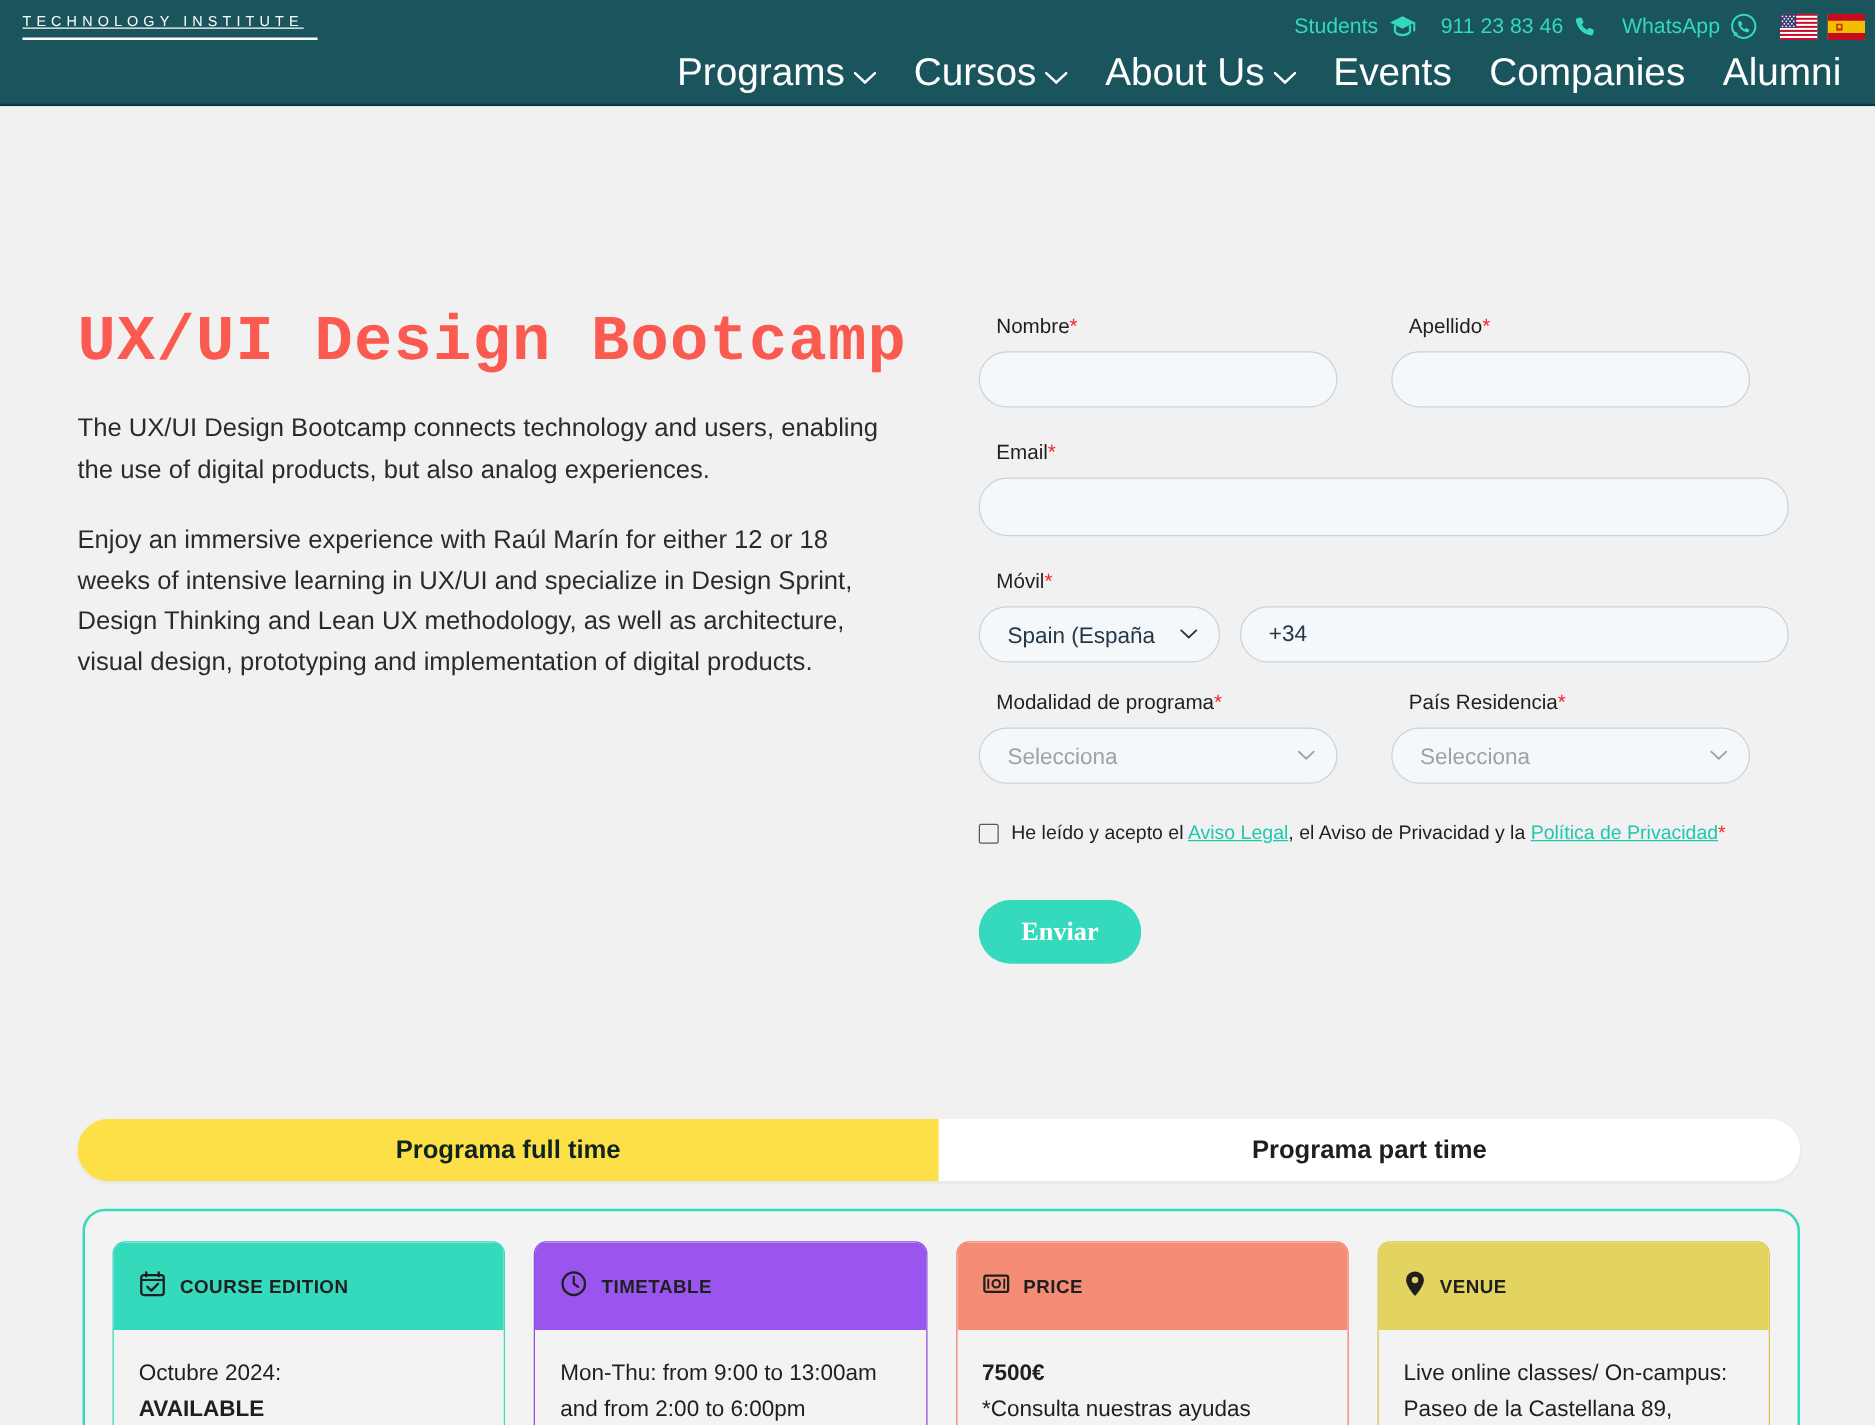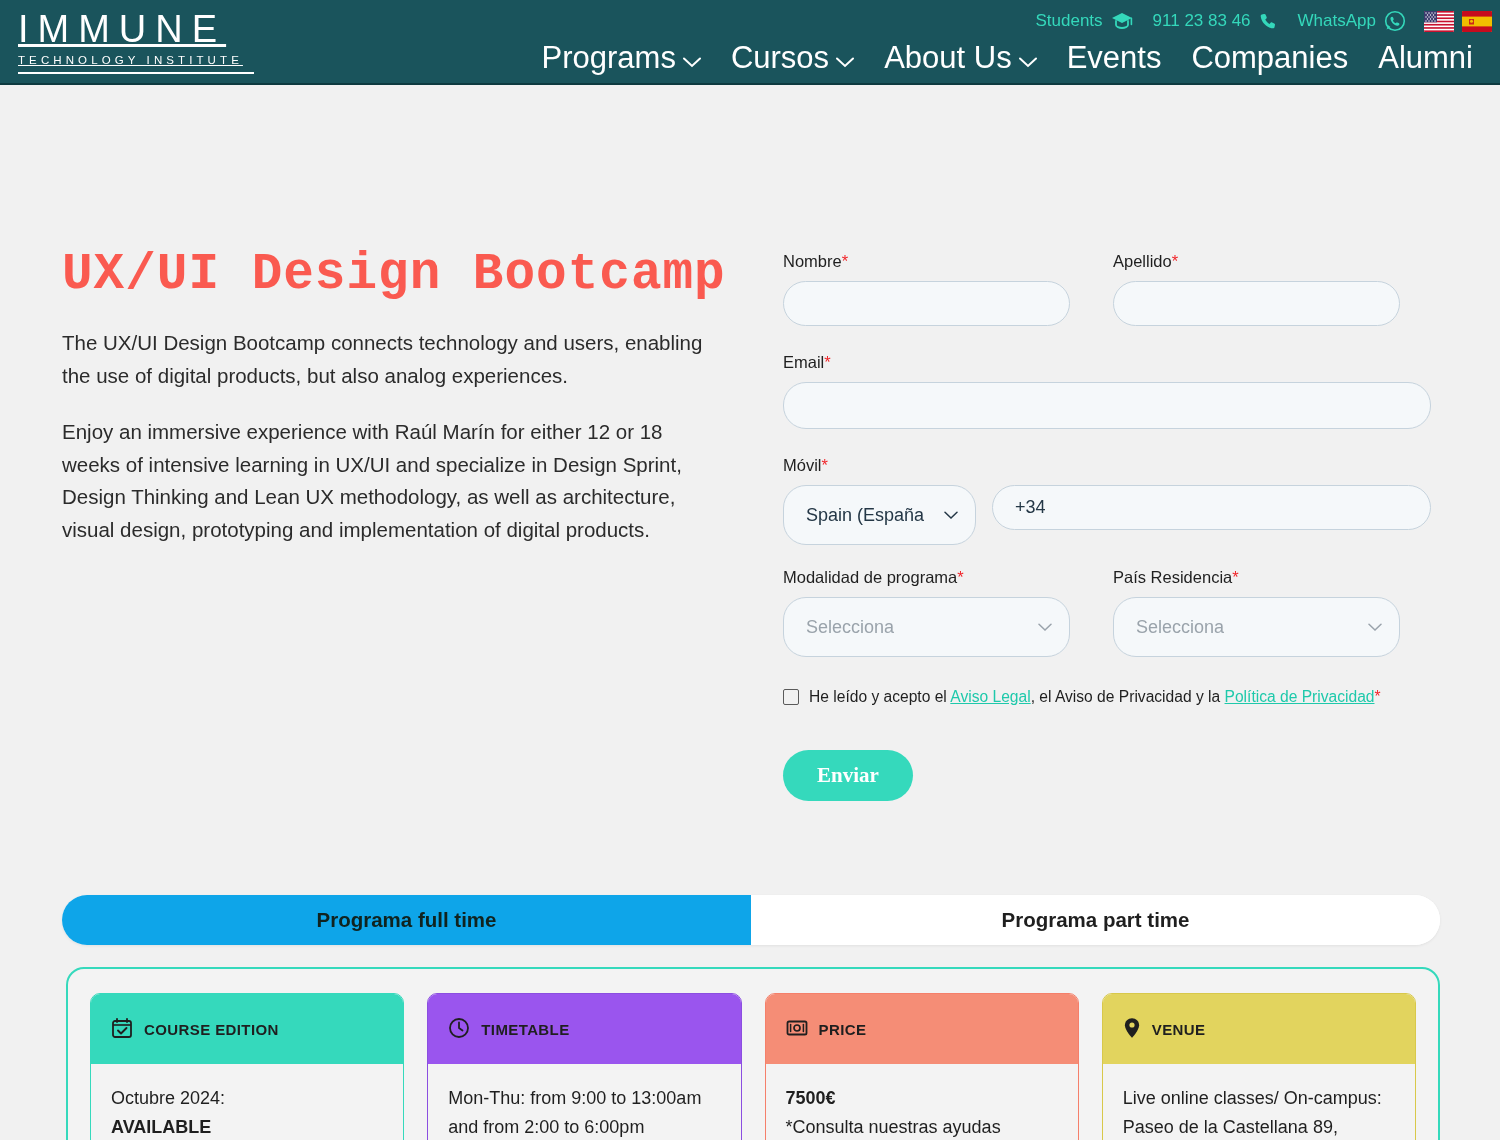--- a/index.html
+++ b/index.html
@@ -147,41 +147,42 @@
   }
   .row { display: flex; gap: 43px; }
   .field { display: flex; flex-direction: column; }
   .field.half { width: 287px; }
   .field.full { width: 648px; }
   .f-label {
     font-size: 16.5px;
     color: #1f1f1f;
     margin-bottom: 10px;
     line-height: 20px;
+    margin-left: 14px;
   }
   .req { color: #f1262b; }
   .f-input {
     height: 45px;
     border: 1px solid #c6d3dd;
     border-radius: 23px;
     background: #f5f8fa;
     font-size: 18px;
     color: #243746;
     padding: 0 22px;
     font-family: "Liberation Sans", sans-serif;
     outline: none;
     width: 100%;
   }
   .f-input::placeholder { color: #9aa3ab; }
   .f-input.big { height: 47px; }
 
   .mobile-row { display: flex; gap: 16px; margin-top: 0; }
   .select-wrap { position: relative; }
   .f-select {
-    height: 60px;
+    height: 45px;
     border: 1px solid #c6d3dd;
     border-radius: 23px;
     background: #f5f8fa;
     font-size: 18px;
     color: #243746;
     padding: 0 40px 0 22px;
     font-family: "Liberation Sans", sans-serif;
     appearance: none;
     -webkit-appearance: none;
     outline: none;
@@ -252,21 +253,21 @@
     flex: 1;
     display: flex;
     align-items: center;
     justify-content: center;
     font-size: 20.5px;
     font-weight: bold;
     color: #1f1f1f;
     cursor: pointer;
     background: #ffffff;
   }
-  .tab.active { background: #0ea5e9; color: #10231f; }
+  .tab.active { background: #fde047; color: #10231f; }
 
   
   .panel {
     position: absolute;
     left: 66px;
     top: 882px;
     width: 1374px;
     height: 300px;
     border: 2px solid #35d9bc;
     border-radius: 18px;
@@ -311,21 +312,20 @@
   .c-price .card-head { background: #f58d76; }
   .c-venue { border-color: #d8c84a; }
   .c-venue .card-head { background: #e2d45e; }
 </style>
 </head>
 <body>
 
 <div class="header">
 
   <a class="logo" href="#">
-    <div class="logo-main">IMMUNE</div>
     <div class="logo-sub">TECHNOLOGY INSTITUTE</div>
     <div class="logo-rule"></div>
   </a>
 
   <div class="topbar">
 
     <a class="topbar-item" href="#">
       <span>Students</span>
       <span>
         <svg width="22" height="18" viewBox="0 0 22 18" fill="none">

